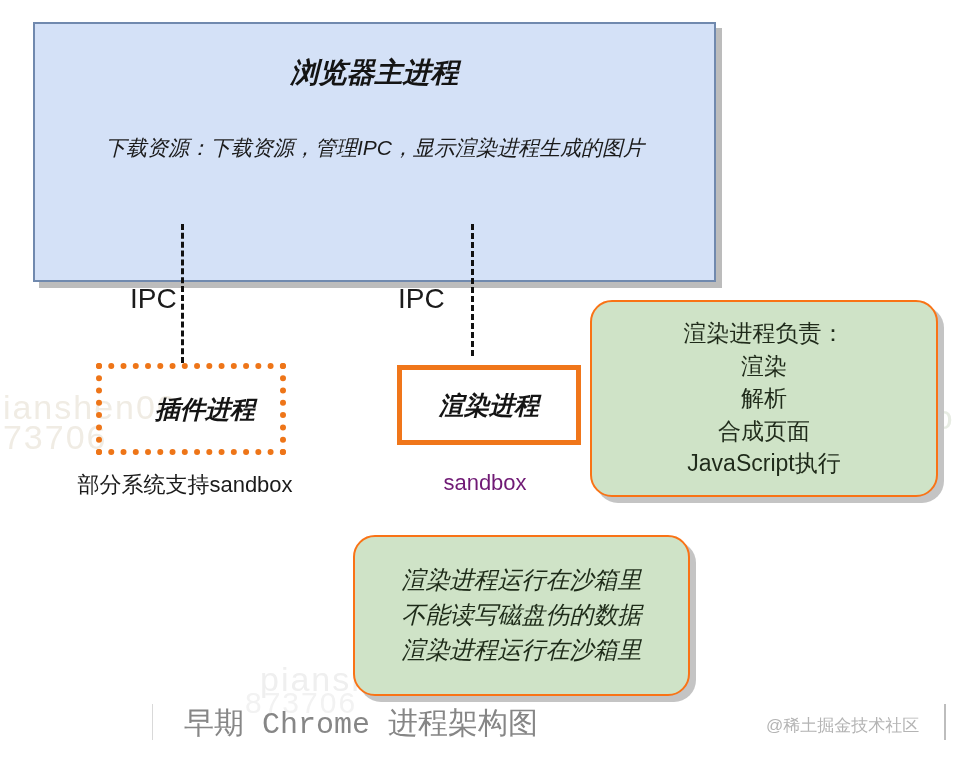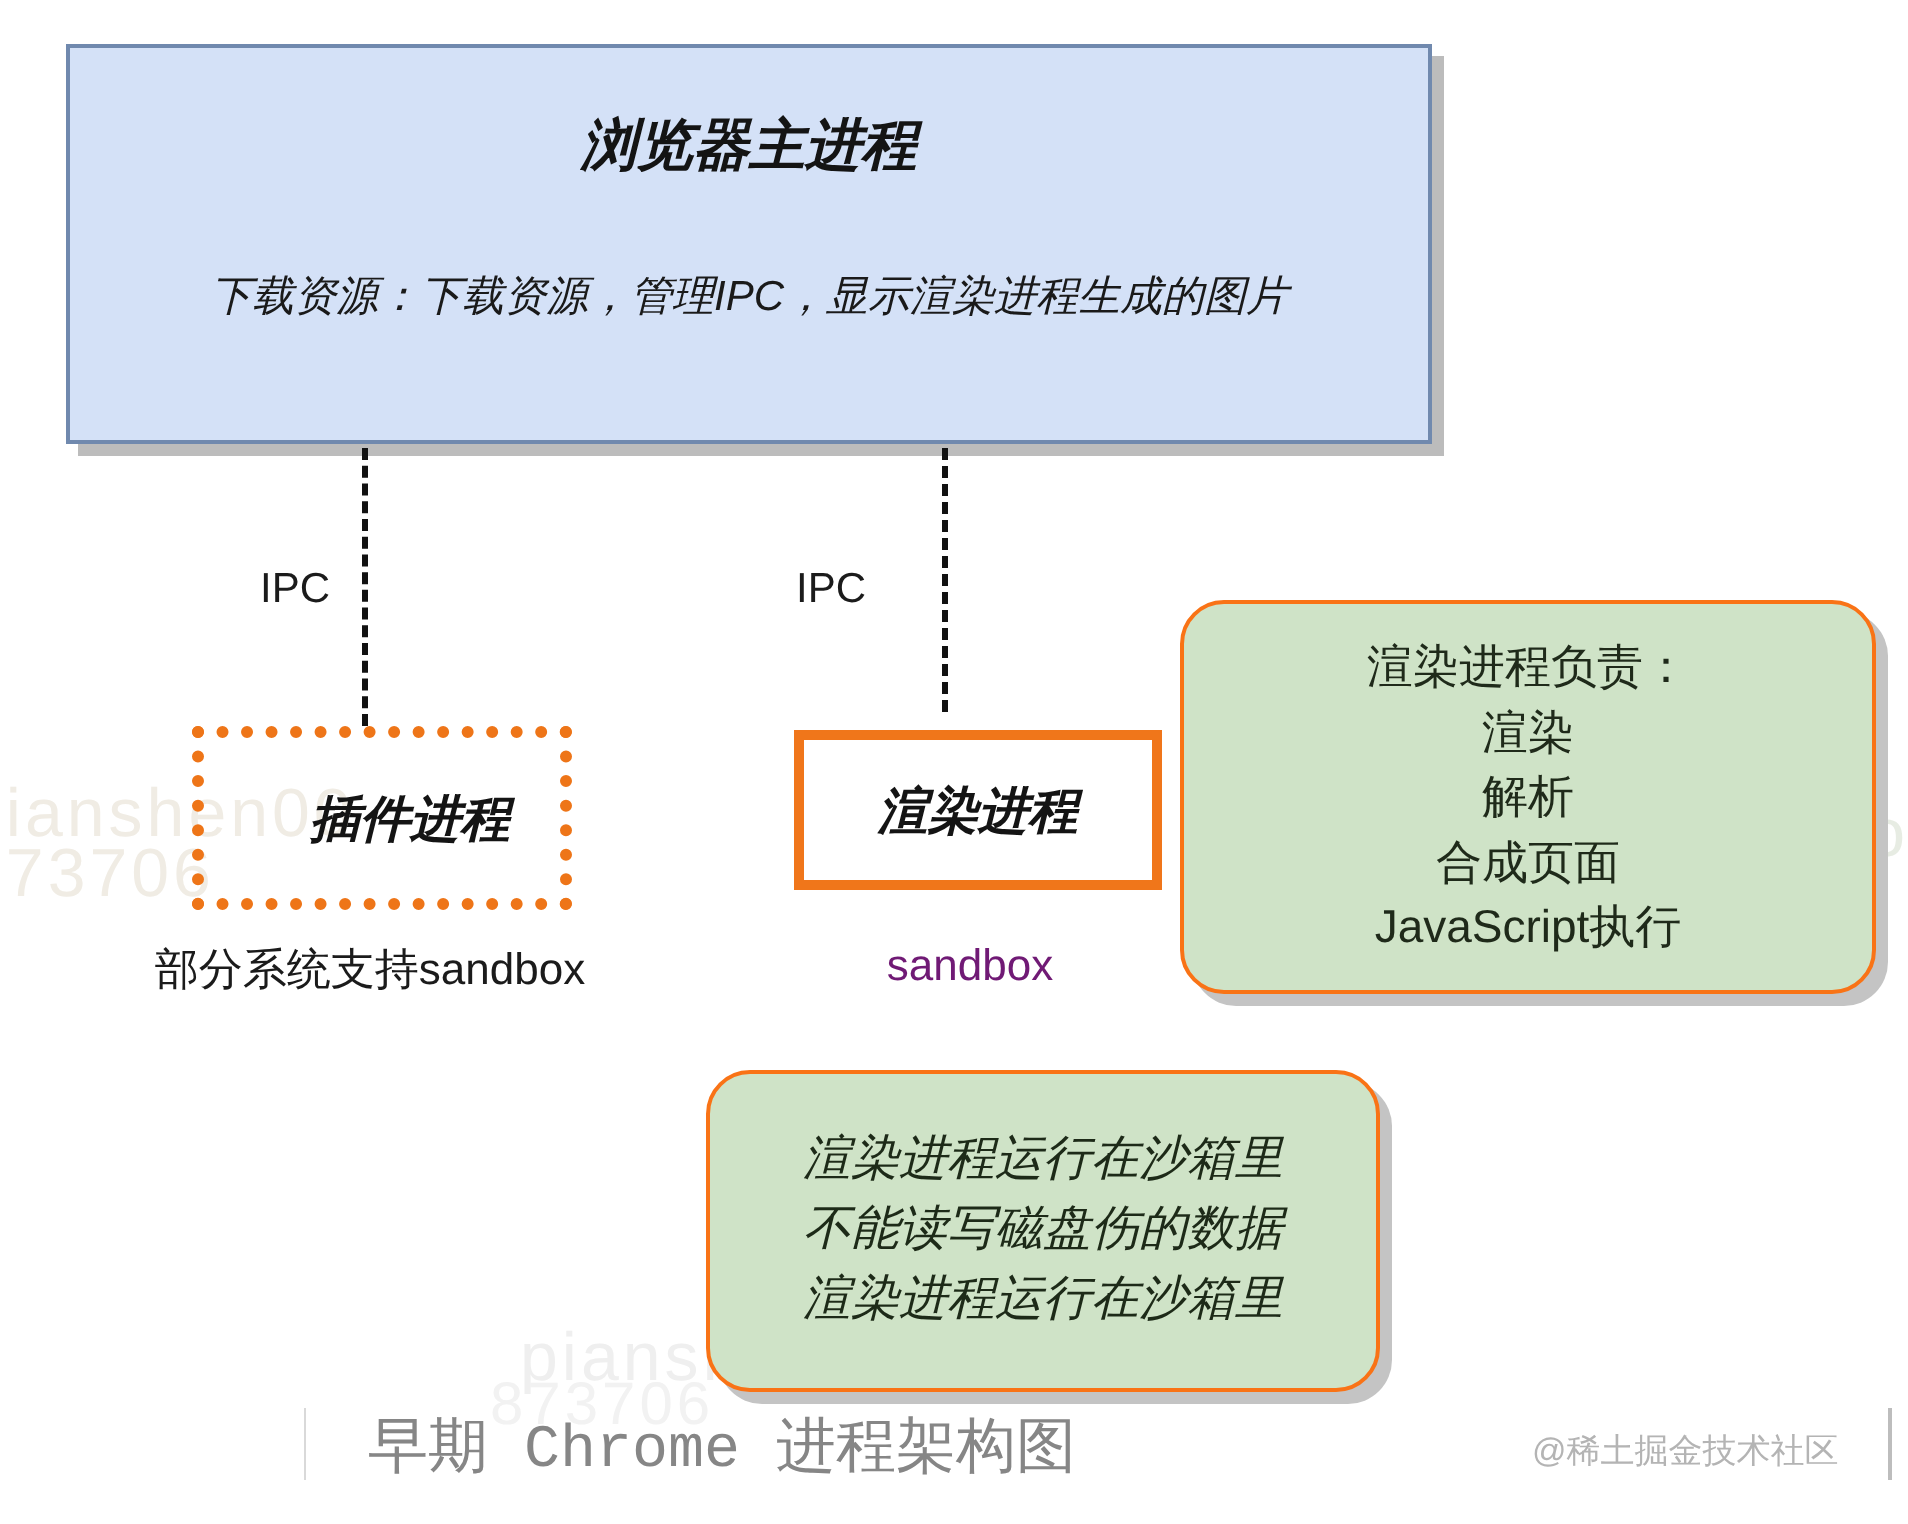--- a/index.html
+++ b/index.html
@@ -38,21 +38,21 @@
   .bg-wm.wm-e { left: 660px; top: 398px; color: #e7ece3; }
   .bg-wm.wm-f { left: 260px; top: 660px; color: #efefef; }
   .bg-wm.wm-g { left: 245px; top: 686px; color: #f2f2f2; font-size: 30px; }
 
   
   #browser-process-box {
     position: absolute;
     left: 33px;
     top: 22px;
     width: 683px;
-    height: 200px;
+    height: 260px;
     background: #d4e1f7;
     border: 2px solid #7089ae;
     box-shadow: 6px 6px 0 0 #bcbcbc;
     box-sizing: border-box;
   }
   #browser-process-title {
     position: absolute;
     left: 0;
     right: 0;
     top: 30px;
@@ -80,21 +80,21 @@
   .ipc-line {
     position: absolute;
     width: 0;
     border-left: 3px dashed #111111;
   }
   #ipc-line-left  { left: 181px; top: 224px; height: 139px; }
   #ipc-line-right { left: 471px; top: 224px; height: 132px; }
 
   .ipc-label {
     position: absolute;
-    font-size: 21px;
+    font-size: 28px;
     color: #1b1b1b;
     font-family: "Liberation Sans", sans-serif;
   }
   #ipc-label-left  { left: 130px; top: 283px; }
   #ipc-label-right { left: 398px; top: 283px; }
 
   
   #plugin-process-box {
     position: absolute;
     left: 96px;

